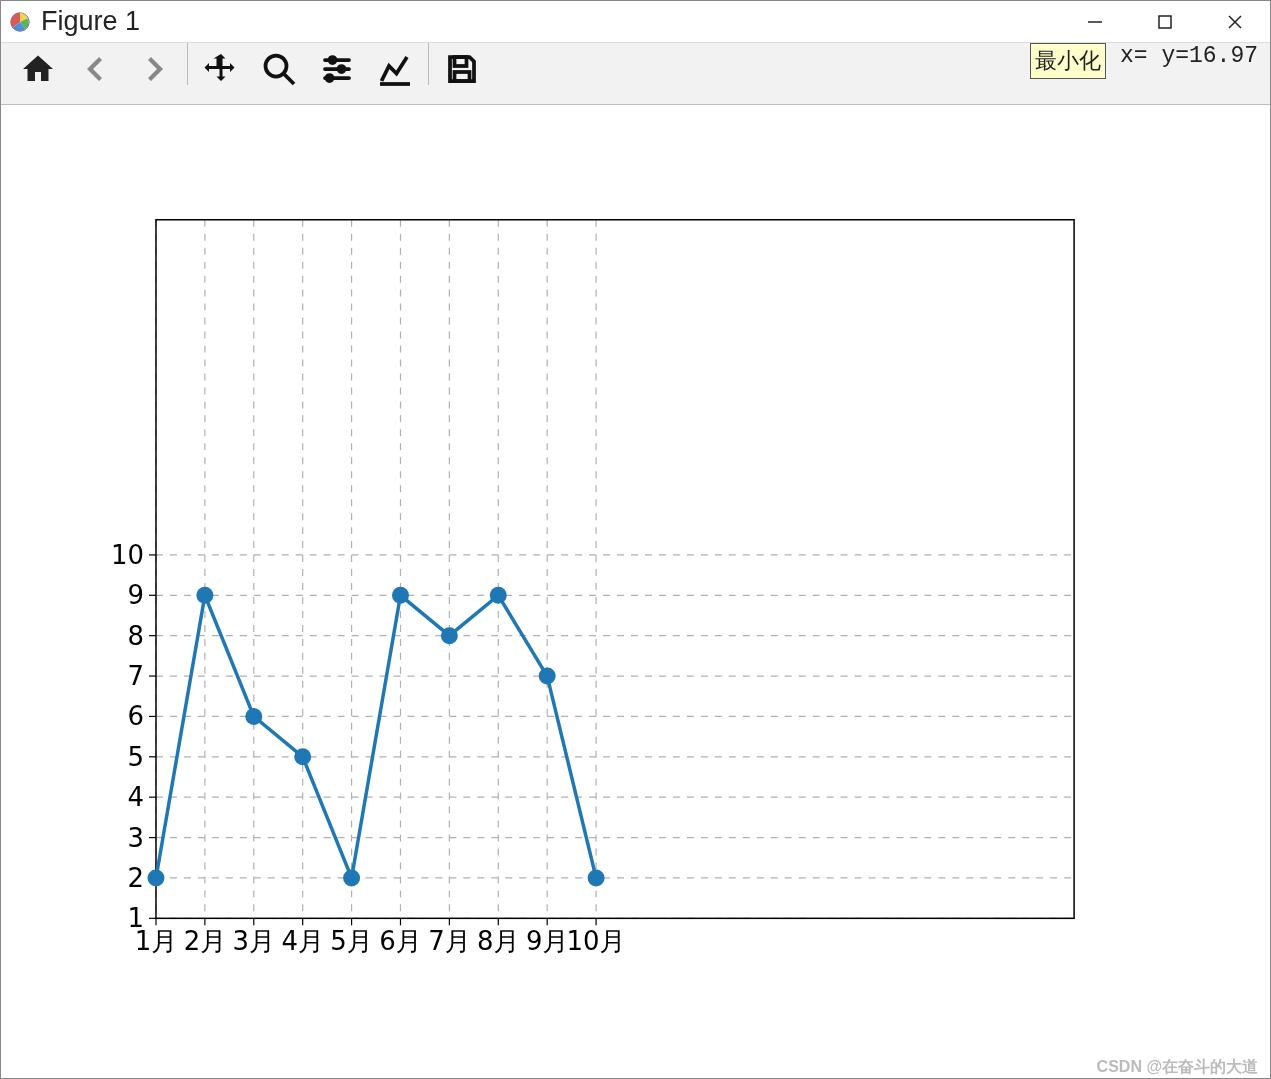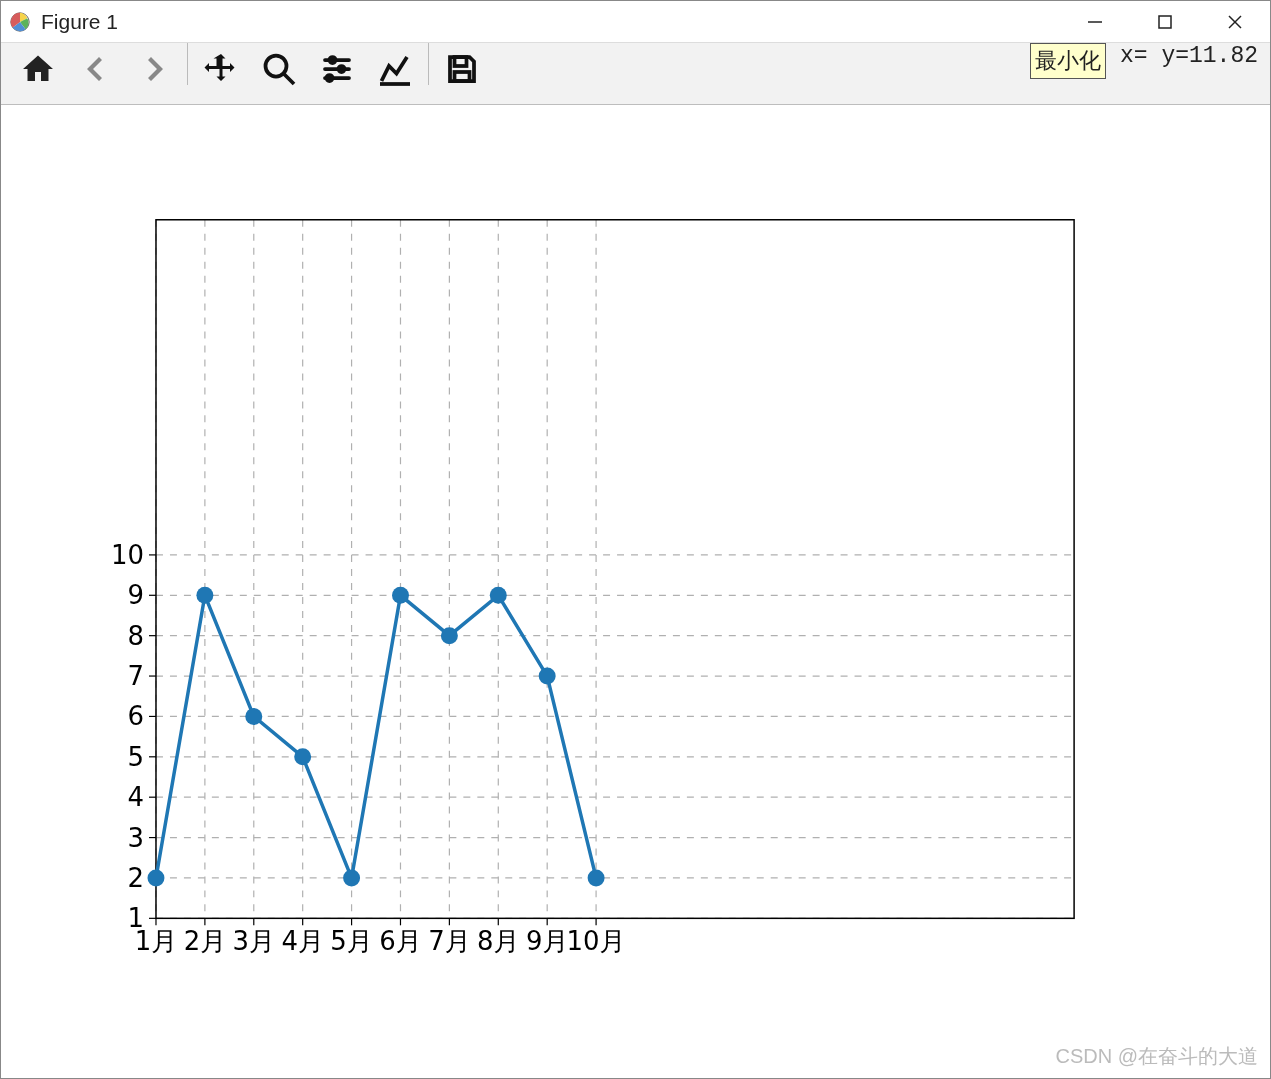--- a/index.html
+++ b/index.html
@@ -25,21 +25,21 @@
       align-items: center;
       background: #fff;
       border-bottom: 1px solid #ddd;
       padding-left: 8px;
     }
     .titlebar .app-icon {
       width: 22px; height: 22px;
       margin-right: 10px;
     }
     .titlebar .title {
-      font-size: 21px;
+      font-size: 27px;
       color: #222;
       font-weight: 400;
     }
     .window-controls {
       margin-left: auto;
       display: flex;
       height: 100%;
     }
     .window-controls .ctl {
       width: 70px;
@@ -102,24 +102,25 @@
       width: 100%; height: 100%;
     }
     .axis-text {
       font-family: "DejaVu Sans", Arial, sans-serif;
       font-size: 26px;
       fill: #000;
     }
     .watermark {
       position: absolute;
       right: 12px;
-      bottom: 8px;
-      font-size: 20px;
+      bottom: 0;
+      font-size: 16px;
       color: rgba(120,120,120,0.5);
       font-family: sans-serif;
+      font-weight: bold;
     }
   </style>
 </head>
 <body>
 
 <div class="window">
 
   <div class="titlebar">
     <span class="app-icon">
       <svg viewBox="0 0 24 24" width="22" height="22">
@@ -198,21 +199,21 @@
     <div class="sep"></div>
     <div class="tool-btn">
       <svg width="36" height="36" viewBox="0 0 24 24" fill="none" stroke="#111" stroke-width="2.5">
           <path d="M4 4h13l3 3v13H4z"></path>
           <rect x="7" y="4" width="8" height="6"></rect>
           <rect x="7" y="14" width="10" height="6"></rect>
         </svg>
     </div>
     <div class="spacer"></div>
     <div class="tooltip-box">最小化</div>
-    <div class="coord">x=  y=11.82</div>
+    <div class="coord">x=  y=16.97</div>
   </div>
 
   <div class="plot-container">
     <svg class="plot-svg" id="chart-svg" viewBox="0 0 1271 975">
         <line x1="155" y1="115" x2="155" y2="815" stroke="#b0b0b0" stroke-width="1.2" stroke-dasharray="7 7"></line>
         <line x1="204" y1="115" x2="204" y2="815" stroke="#b0b0b0" stroke-width="1.2" stroke-dasharray="7 7"></line>
         <line x1="253" y1="115" x2="253" y2="815" stroke="#b0b0b0" stroke-width="1.2" stroke-dasharray="7 7"></line>
         <line x1="302" y1="115" x2="302" y2="815" stroke="#b0b0b0" stroke-width="1.2" stroke-dasharray="7 7"></line>
         <line x1="351" y1="115" x2="351" y2="815" stroke="#b0b0b0" stroke-width="1.2" stroke-dasharray="7 7"></line>
         <line x1="400" y1="115" x2="400" y2="815" stroke="#b0b0b0" stroke-width="1.2" stroke-dasharray="7 7"></line>

